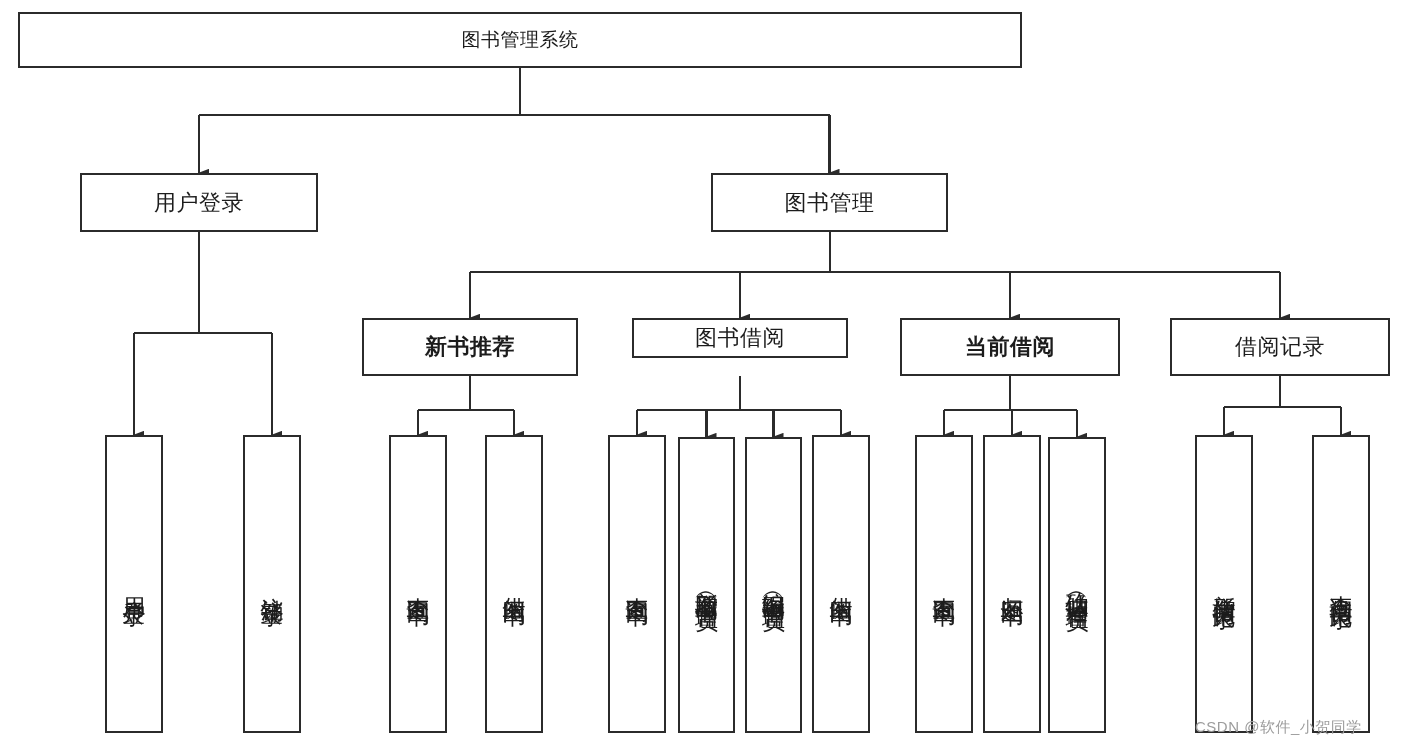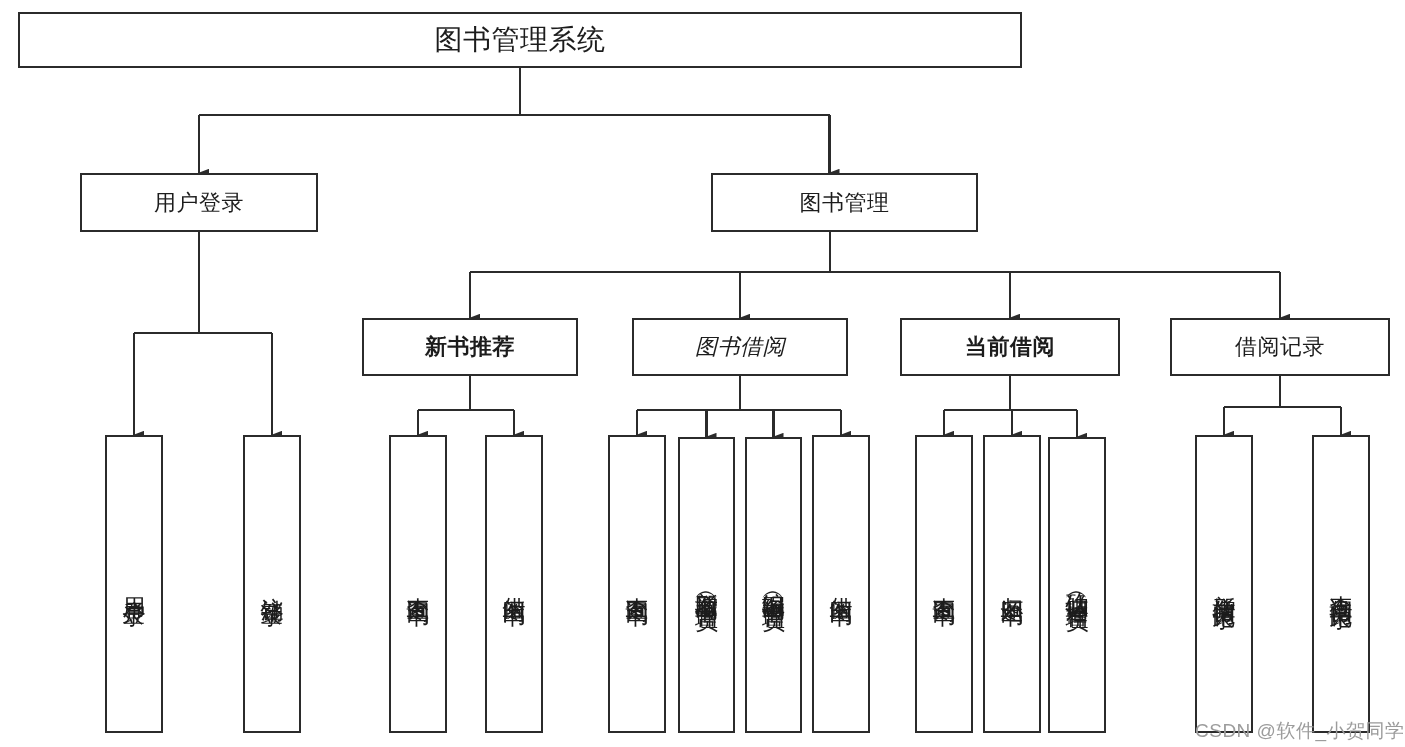--- a/index.html
+++ b/index.html
@@ -42,32 +42,32 @@
     color: #1c1c1c;
     text-align: center;
     line-height: 1.16;
     white-space: pre;
   }
   .node.horizontal .node-label {
     font-size: 22px;
     letter-spacing: 0.5px;
   }
   .node.root .node-label {
-    font-size: 28px;
+    font-size: 19px;
   }
   .node.vertical .node-label {
     writing-mode: vertical-rl;
     text-orientation: upright;
     font-size: 23px;
     letter-spacing: 2.5px;
     line-height: 1.0;
   }
   .watermark {
     position: absolute;
-    font-size: 19px;
+    font-size: 15px;
     color: #9c9c9c;
     white-space: nowrap;
     letter-spacing: 0.5px;
   }
 </style>
 </head>
 <body>
 
 <div id="diagram-root">
 
@@ -114,27 +114,27 @@
       </g>
   </svg>
 
   <div id="node-layer">
       <div class="node horizontal root" style="left: 18px; top: 12px; width: 1004px; height: 56px;">
         <span class="node-label">图书管理系统</span>
       </div>
       <div class="node horizontal" style="left: 80px; top: 173px; width: 238px; height: 59px;">
         <span class="node-label">用户登录</span>
       </div>
-      <div class="node horizontal" style="left: 711px; top: 173px; width: 267px; height: 59px;">
+      <div class="node horizontal" style="left: 711px; top: 173px; width: 237px; height: 59px;">
         <span class="node-label">图书管理</span>
       </div>
       <div class="node horizontal" style="left: 362px; top: 318px; width: 216px; height: 58px; font-weight: bold;">
         <span class="node-label">新书推荐</span>
       </div>
-      <div class="node horizontal" style="left: 632px; top: 318px; width: 216px; height: 58px; font-style: italic;">
+      <div class="node horizontal" style="left: 632px; top: 318px; width: 216px; height: 40px;">
         <span class="node-label">图书借阅</span>
       </div>
       <div class="node horizontal" style="left: 900px; top: 318px; width: 220px; height: 58px; font-weight: bold;">
         <span class="node-label">当前借阅</span>
       </div>
       <div class="node horizontal" style="left: 1170px; top: 318px; width: 220px; height: 58px; justify-content: center;">
         <span class="node-label">借阅记录</span>
       </div>
       <div class="node vertical" style="left: 105px; top: 435px; width: 58px; height: 298px;">
         <span class="node-label">用户登录</span>

